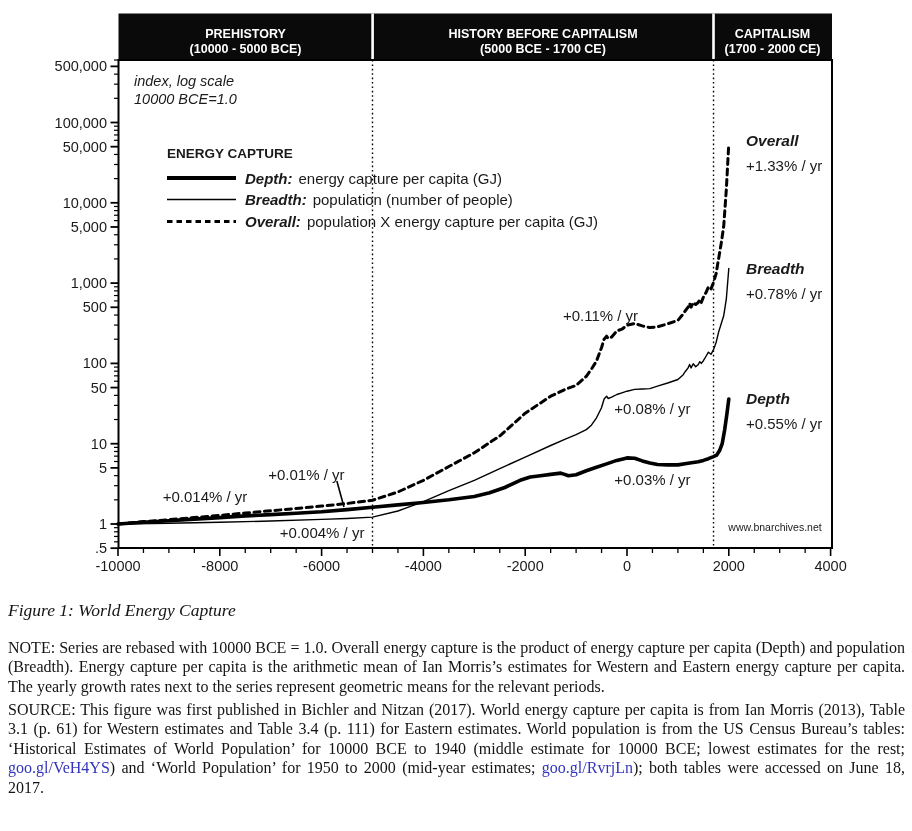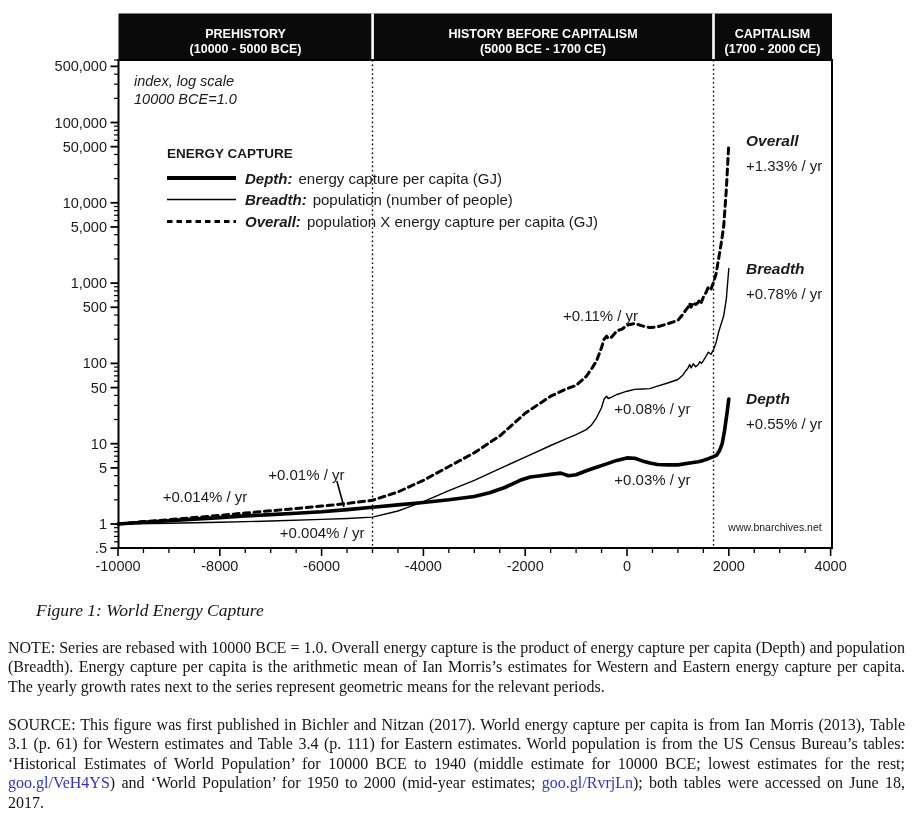--- a/index.html
+++ b/index.html
@@ -15,28 +15,28 @@
   .legend-text{font-size:15px;}
   .bi{font-weight:bold;font-style:italic;}
   .ytick-label{font-size:14.5px;text-anchor:end;}
   .xtick-label{font-size:14.5px;text-anchor:middle;}
   .rate{font-size:15px;text-anchor:middle;}
   .series-name{font-size:15.5px;font-weight:bold;font-style:italic;}
   .series-rate{font-size:15px;}
   .wm{font-size:10.5px;text-anchor:middle;}
   .caption{
     position:absolute;top:600px;left:8px;
-    font-family:"Liberation Serif",serif;font-style:italic;font-size:17.5px;color:#141414;margin-left:28px;
+    font-family:"Liberation Serif",serif;font-style:italic;font-size:17.5px;color:#141414;
   }
   .para{
     position:absolute;left:8px;width:897px;text-align:justify;
     font-family:"Liberation Serif",serif;font-size:16px;line-height:19.4px;color:#141414;
   }
   .note{top:638px;}
-  .source{top:715px;}
+  .source{top:700px;}
   .source a{color:#3434bb;text-decoration:none;}
 </style>
 </head>
 <body>
 
 <svg id="figure" width="912" height="592" viewBox="0 0 912 592">
 
   <g>
     <rect x="118.5" y="13.5" width="713.5" height="46.5" fill="#0a0a0a"></rect>
     <text class="band-line" x="245.5" y="37.5">PREHISTORY</text>

